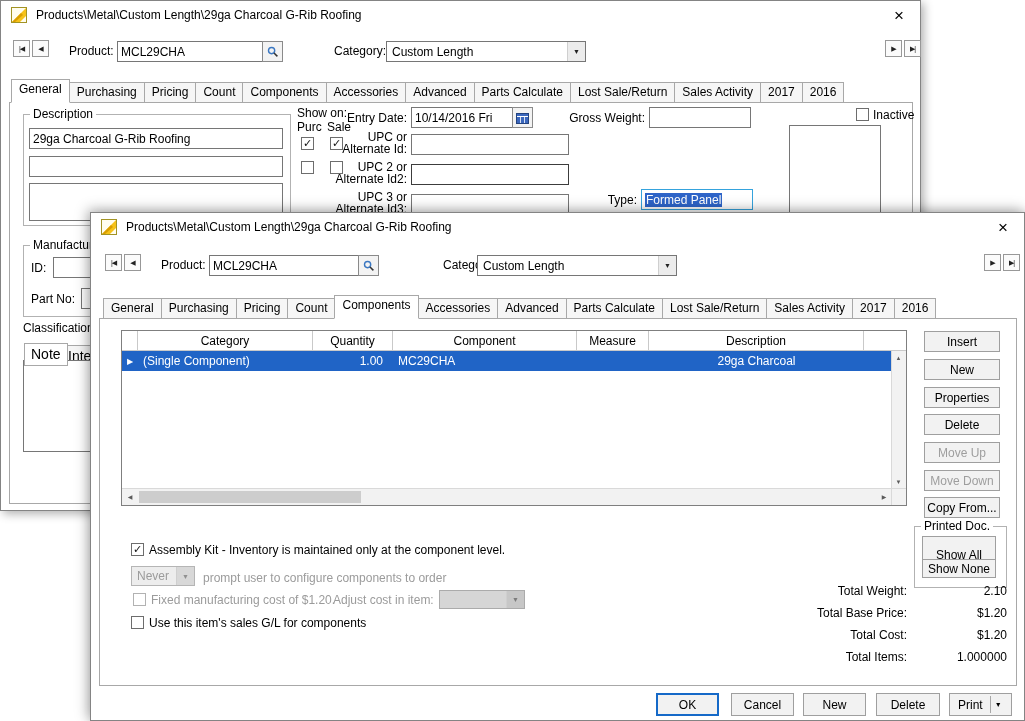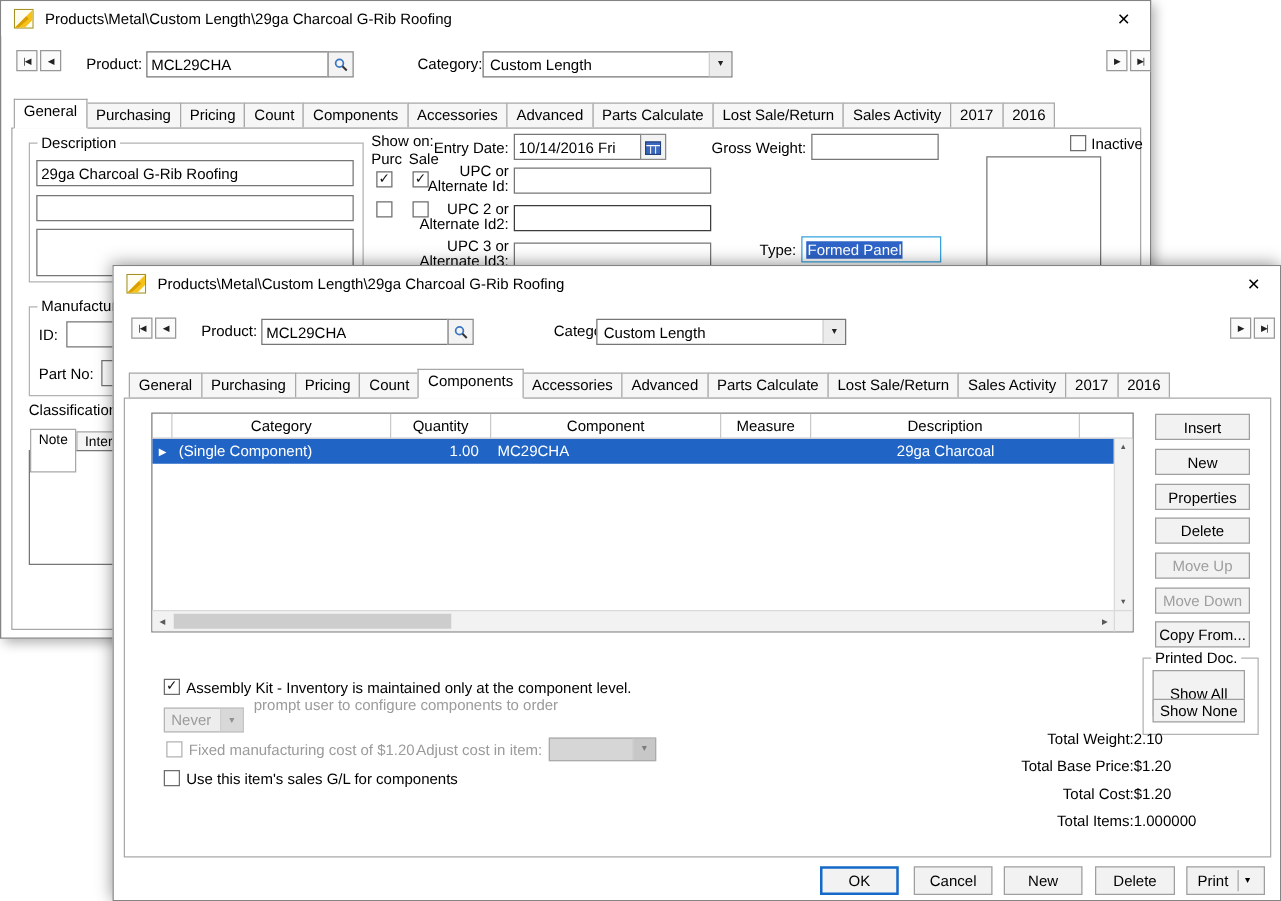--- a/index.html
+++ b/index.html
@@ -57,26 +57,26 @@
   .c0{width:16px;} .c1{width:175px;} .c2{width:80px;} .c3{width:184px;} .c4{width:72px;} .c5{width:215px;} .cf{flex:1;border-right:none;}
   .vscroll{position:absolute;top:20px;right:0;width:14px;bottom:16px;background:#f2f2f2;border-left:1px solid #d9d9d9;}
   .vscroll .sarr{position:absolute;left:0;width:13px;height:14px;display:flex;align-items:center;justify-content:center;
                  font-size:6px;color:#5a5a5a;}
   .hscroll{position:absolute;left:0;right:14px;bottom:0;height:16px;background:#f2f2f2;border-top:1px solid #d9d9d9;}
   .hscroll .sarr{position:absolute;top:0;width:16px;height:15px;display:flex;align-items:center;justify-content:center;
                  font-size:6px;color:#5a5a5a;}
   .hthumb{position:absolute;left:17px;top:2px;width:222px;height:12px;background:#cdcdcd;}
   .scorner{position:absolute;right:0;bottom:0;width:14px;height:16px;background:#f2f2f2;
            border-top:1px solid #d9d9d9;border-left:1px solid #d9d9d9;}
-  .mtab{position:absolute;border:1px solid #a8a8a8;background:#fff;padding:2px 6px 16px;height:15px;
-        font-size:11px;white-space:nowrap;box-sizing:content-box;}
+  .mtab{position:absolute;border:1px solid #a8a8a8;background:#fff;padding:2px 6px 4px;height:15px;
+        font-size:14px;white-space:nowrap;box-sizing:content-box;}
   .sel-text{background:#2e64c8;color:#fff;padding:0 1px;}
   .trow{position:absolute;display:flex;width:256px;height:20px;align-items:center;}
   .trow .tl{width:156px;text-align:right;}
-  .trow .tv{flex:1;text-align:left;}
+  .trow .tv{flex:1;text-align:right;}
   .divider{width:1px;align-self:stretch;background:#a8a8a8;margin:2px 0;}
 </style>
 </head>
 <body>
 
 <div class="win" id="win-back">
   <div class="titlebar">
     <svg width="16" height="16" viewBox="0 0 16 16">
       <rect x="0.5" y="0.5" width="15" height="15" fill="#fffdf0" stroke="#a29324"></rect>
       <polygon points="1,15 15,1 15,9 9,15" fill="#f6c21a"></polygon>
@@ -280,21 +280,21 @@
   <span class="btn" style="left:831px;top:323px;width:74px;height:37px">Show All</span>
   <span class="btn" style="left:831px;top:346px;width:74px;height:19px">Show None</span>
 
   <span class="cb" style="left:40px;top:330px">✓</span>
   <span class="lbl" style="left:58px;top:330px">Assembly Kit - Inventory is maintained only at the component level.</span>
 
   <div class="combo disabled" style="left:40px;top:353px;width:64px;height:20px">
     <span>Never</span>
     <span class="arw">▼</span>
   </div>
-  <span class="lbl gray" style="left:112px;top:344px">prompt user to configure components to order</span>
+  <span class="lbl gray" style="left:112px;top:358px">prompt user to configure components to order</span>
 
   <span class="cb disabled" style="left:42px;top:380px"></span>
   <span class="lbl gray" style="left:60px;top:380px">Fixed manufacturing cost of $1.20.</span>
   <span class="lbl gray" style="left:242px;top:380px">Adjust cost in item:</span>
   <div class="combo solid" style="left:348px;top:377px;width:86px;height:19px">
     <span class="arw">▼</span>
   </div>
 
   <span class="cb" style="left:40px;top:403px"></span>
   <span class="lbl" style="left:58px;top:403px">Use this item's sales G/L for components</span>

